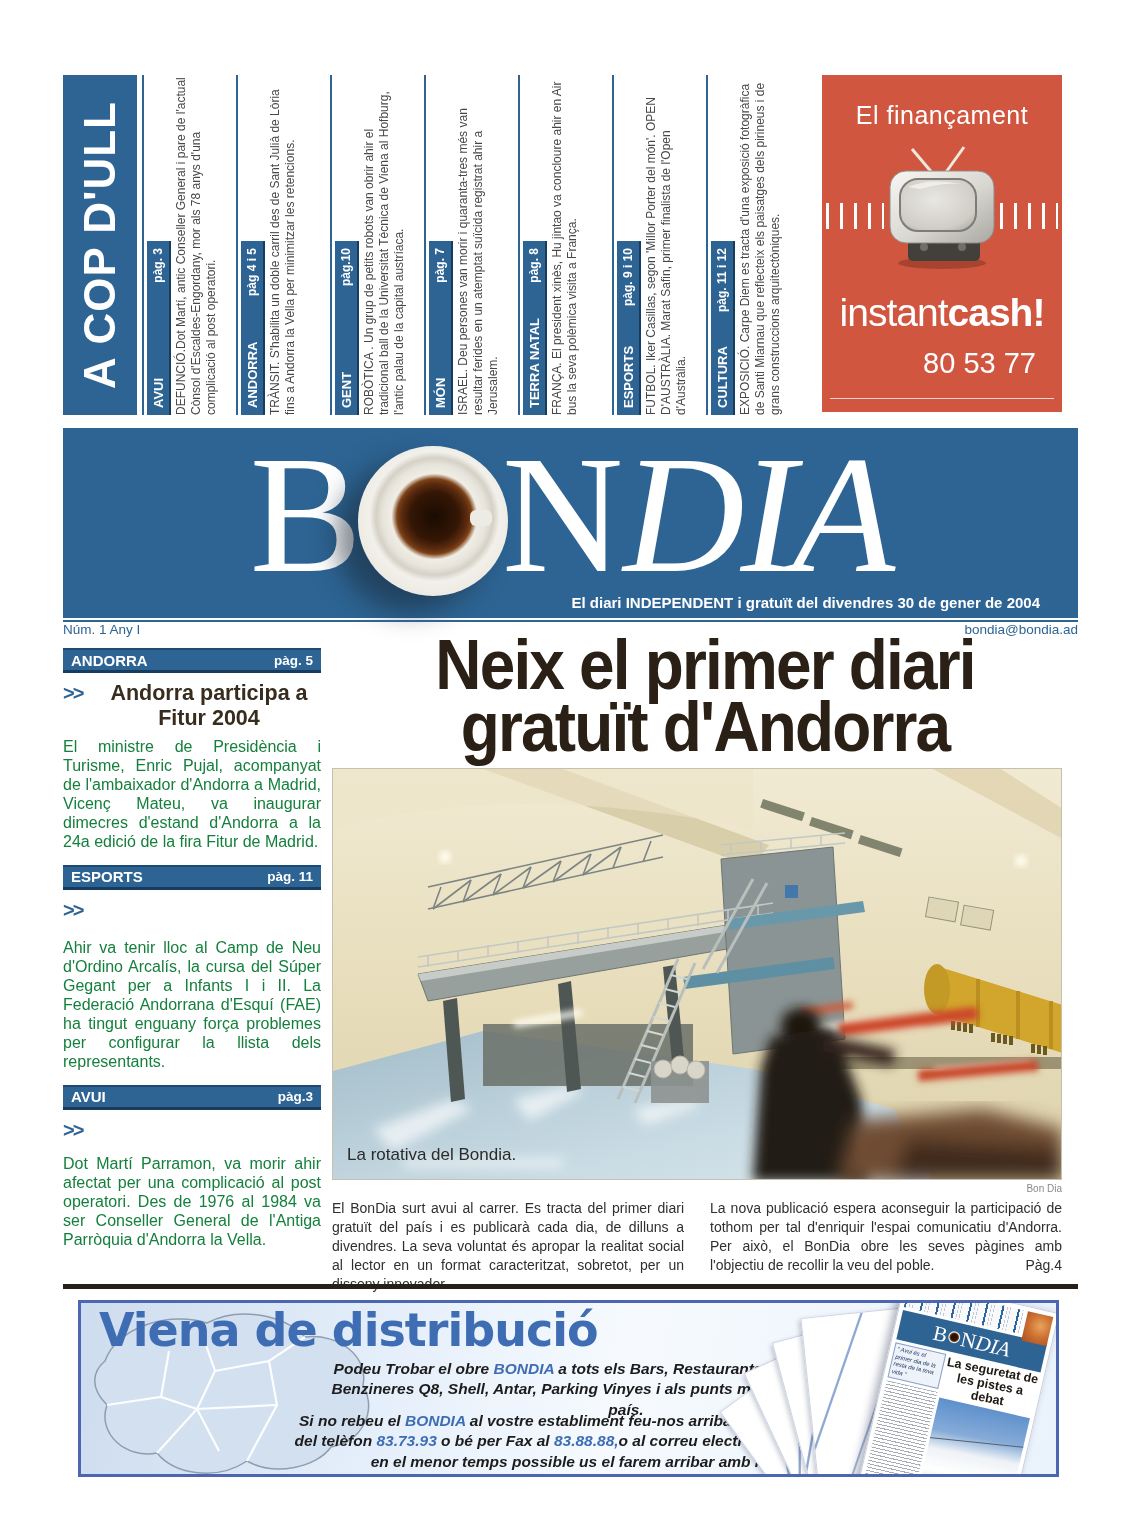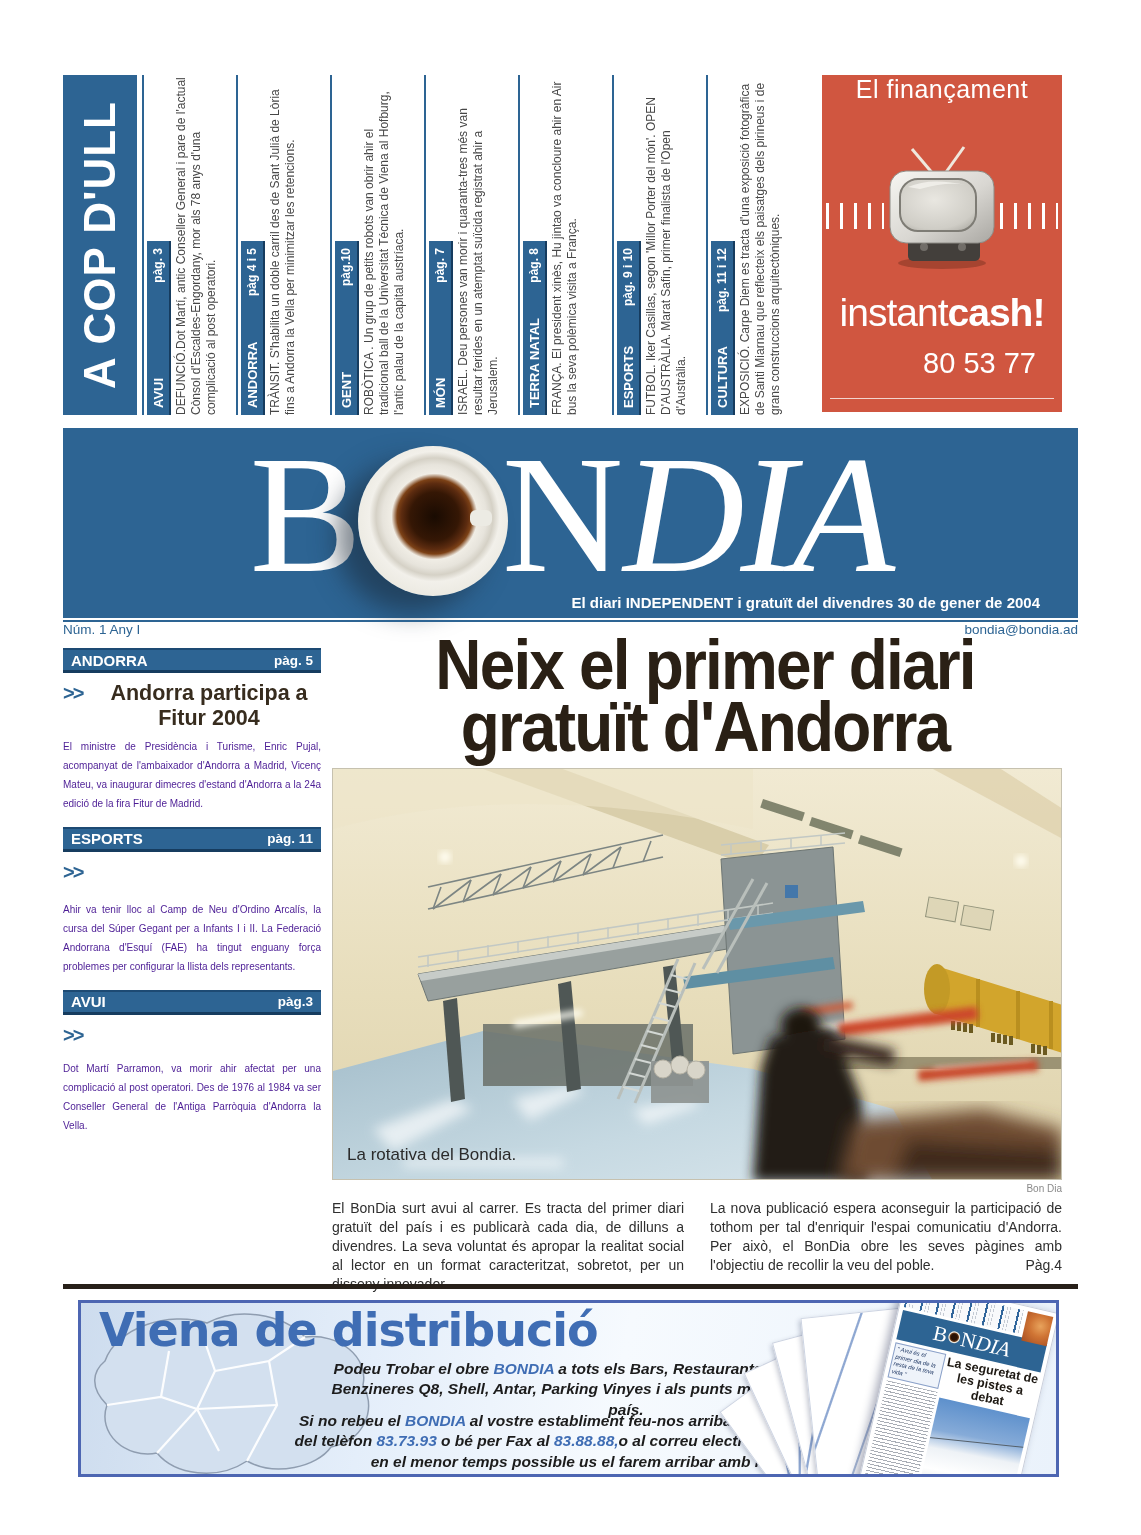--- a/index.html
+++ b/index.html
@@ -16,21 +16,21 @@
   .brief-slot { width:94px; height:340px; position:relative; flex:none; }
   .brief-rot { height:94px; border-top:2px solid #2d6493; padding-top:3px; }
   .brief-label { width:174px; height:24px; background:#2d6493; color:#fff; display:flex;
                  justify-content:space-between; align-items:center; padding:0 7px;
                  font-weight:bold; font-size:13px; border-bottom:2px solid #163c5f; }
   .brief-label .pg { font-size:12px; }
   .brief-text { margin-top:3px; font-size:12px; line-height:15px; color:#474747; width:338px; }
 
   
   .ad-cash { margin-left:auto; width:240px; height:337px; background:#d05640; position:relative; flex:none; color:#fff; }
-  .ad-cash .t1 { text-align:center; font-size:25px; letter-spacing:.5px; }
+  .ad-cash .t1 { text-align:center; margin-top:26px; font-size:25px; letter-spacing:.5px; }
   .tv-zone { position:absolute; top:70px; left:0; right:0; height:130px; }
   .ticks { position:absolute; top:58px; width:58px; height:26px;
            background:repeating-linear-gradient(90deg,#fff 0 3px, transparent 3px 14px); }
   .ticks.l { left:4px; } .ticks.r { right:4px; }
   .tv { position:absolute; left:50%; top:0; transform:translateX(-50%); }
   .brand { position:absolute; top:216px; left:0; right:0; text-align:center; font-size:39px; letter-spacing:-1px; }
   .brand b { font-weight:bold; }
   .cash-phone { position:absolute; top:272px; right:26px; font-size:29px; }
   .cash-line { position:absolute; bottom:13px; left:8px; right:8px; height:1px; background:rgba(255,255,255,.75); }
 
@@ -50,21 +50,21 @@
   .info-row a { color:#2d6493; text-decoration:none; }
 
   
   .left-col { position:absolute; left:63px; top:648px; width:258px; }
   .sec-bar { background:#2d6493; color:#fff; height:25px; display:flex; justify-content:space-between; align-items:center;
              padding:0 8px; font-weight:bold; font-size:15px; border-top:2px solid #1d4a73; border-bottom:3px solid #163c5f; }
   .sec-bar .pg { font-size:13.5px; }
   .story-head { display:flex; margin:8px 0 6px 0; }
   .story-head .chev { color:#2d6493; font-weight:bold; font-size:20px; letter-spacing:-2px; flex:none; width:34px; line-height:1.2; }
   .story-head h3 { flex:1; text-align:center; color:#372c1e; font-size:21.5px; line-height:1.16; font-weight:bold; }
-  .story-body { font-size:10px; line-height:19px; color:#4c1d95; text-align:justify; margin-bottom:10px; }
+  .story-body { font-size:16px; line-height:19px; color:#15803d; text-align:justify; margin-bottom:10px; }
   .story { margin-bottom:2px; }
   .story.s1 .story-body { margin-bottom:14px; }
   .story.s2 .story-head h3 { margin-bottom:4px; }
   .story.s2 .story-body { margin-top:16px; margin-bottom:14px; }
   .story.s3 .story-body { margin-top:12px; }
 
   
   .main-head { position:absolute; left:332px; top:634px; width:746px; text-align:center;
                font-weight:bold; color:#2a2015; font-size:71px; line-height:62px; letter-spacing:-2px;
                transform:scaleX(.9); transform-origin:50% 0; }

